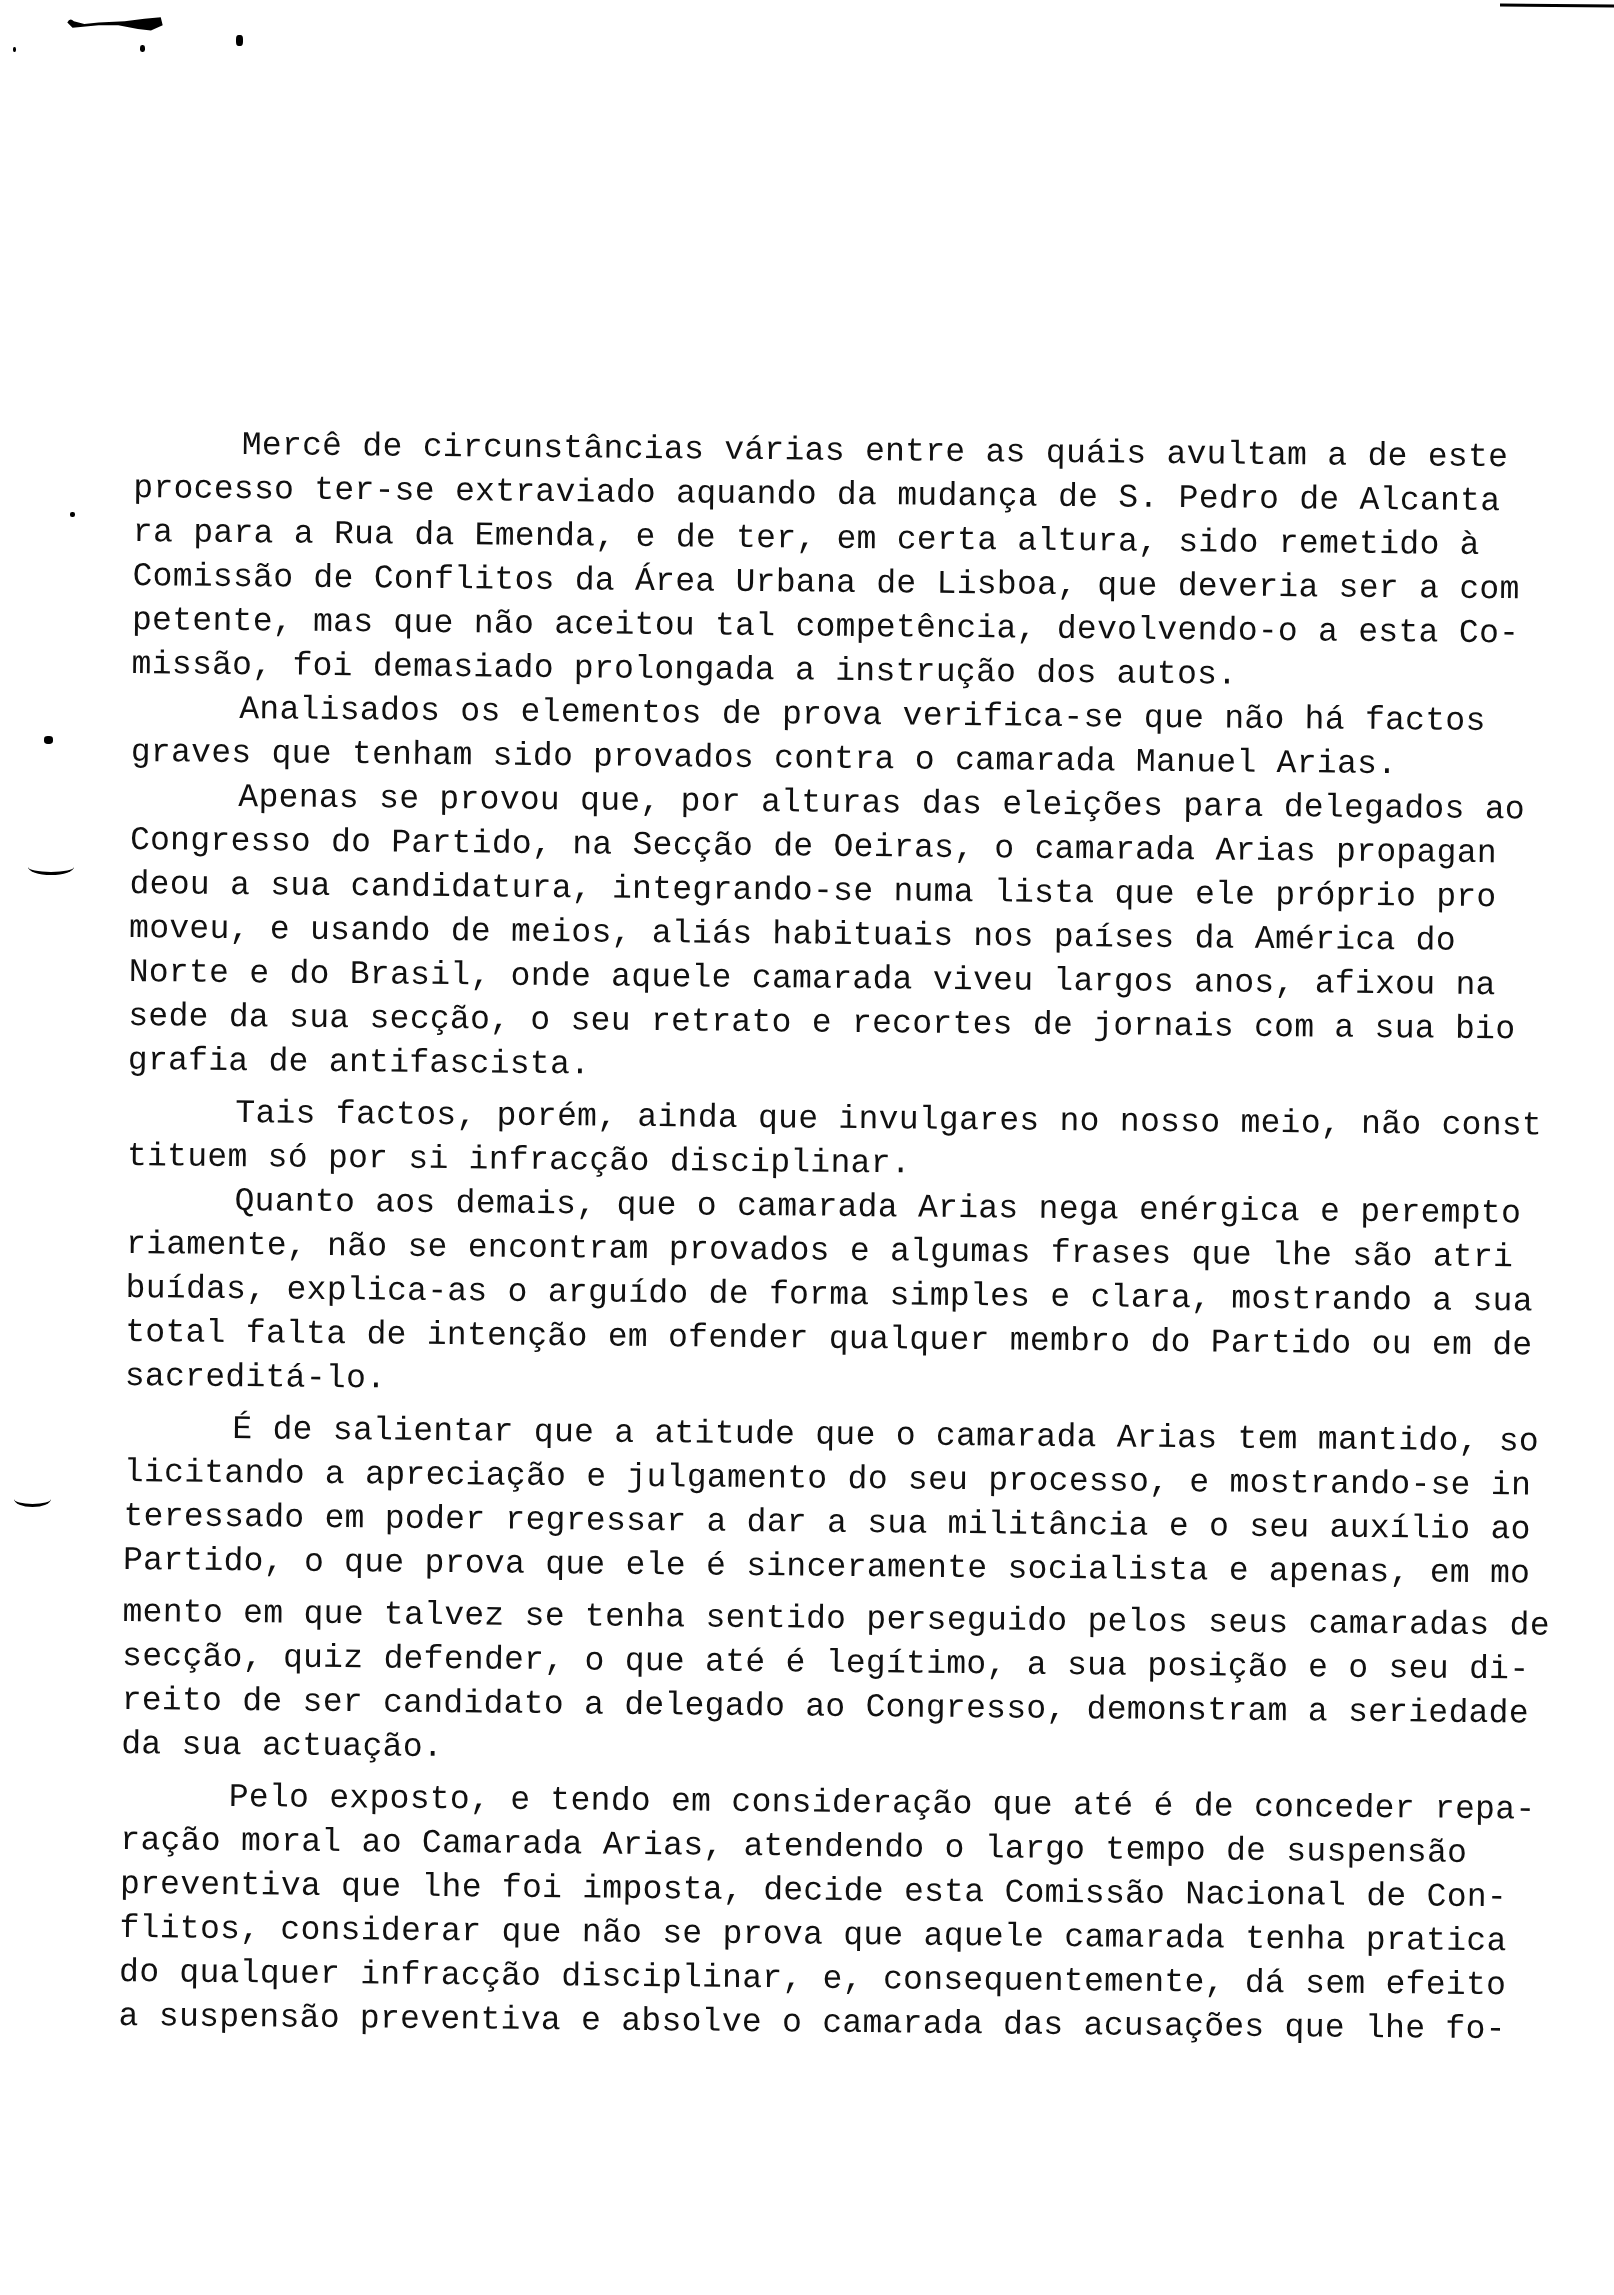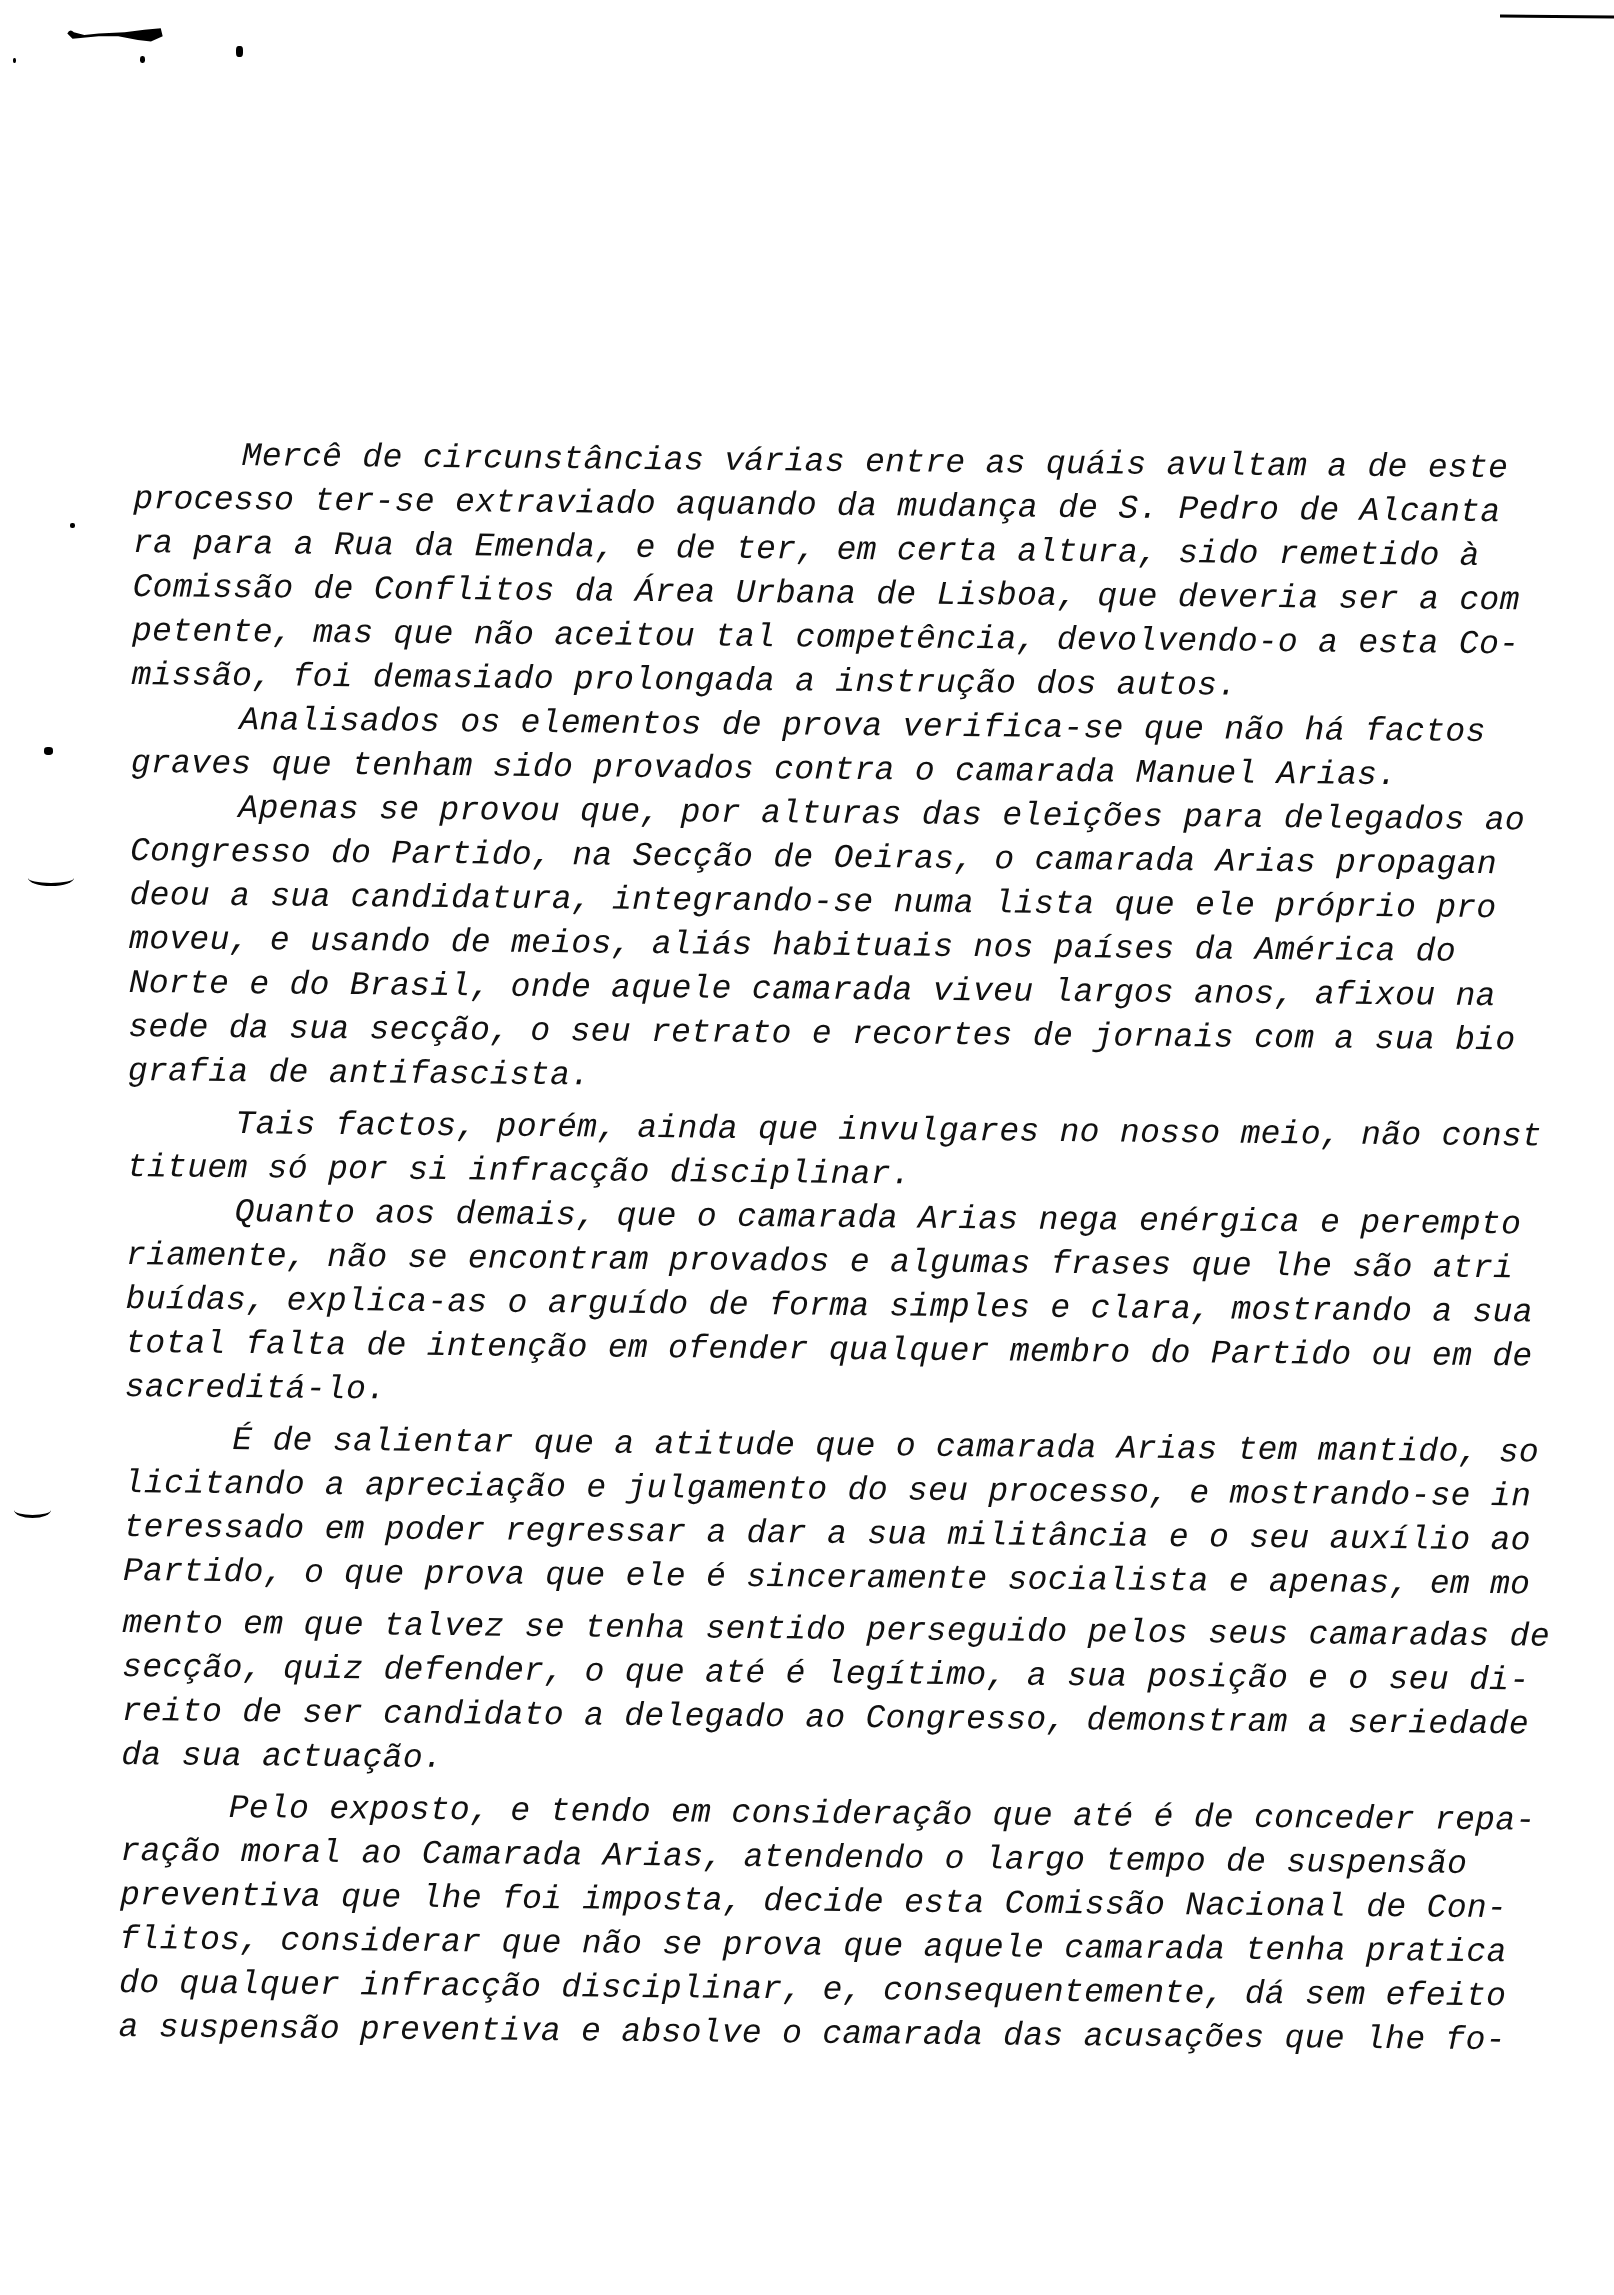--- a/index.html
+++ b/index.html
@@ -1,17 +1,17 @@
 <!DOCTYPE html>
 <html style="font-size:10.5px"><head>
 <meta charset="utf-8">
 <style>
   html, body { margin: 0; padding: 0; background: #ffffff; }
   body { width: 1614px; height: 2295px; position: relative; overflow: hidden; }
-  .page { position: absolute; left: 0; top: 15px; width: 1614px; height: 1754px; background: #ffffff; font-style: italic; }
+  .page { position: absolute; left: 0; top: 4px; width: 1614px; height: 1754px; background: #ffffff; }
   .text-block {
     position: absolute;
     left: 134px;
     top: 419px;
     width: 1382px;
     font-family: "Liberation Mono", "DejaVu Sans Mono", monospace;
     font-size: 33px;
     line-height: 44px;
     color: #111111;
     transform: rotate(0.55deg);

